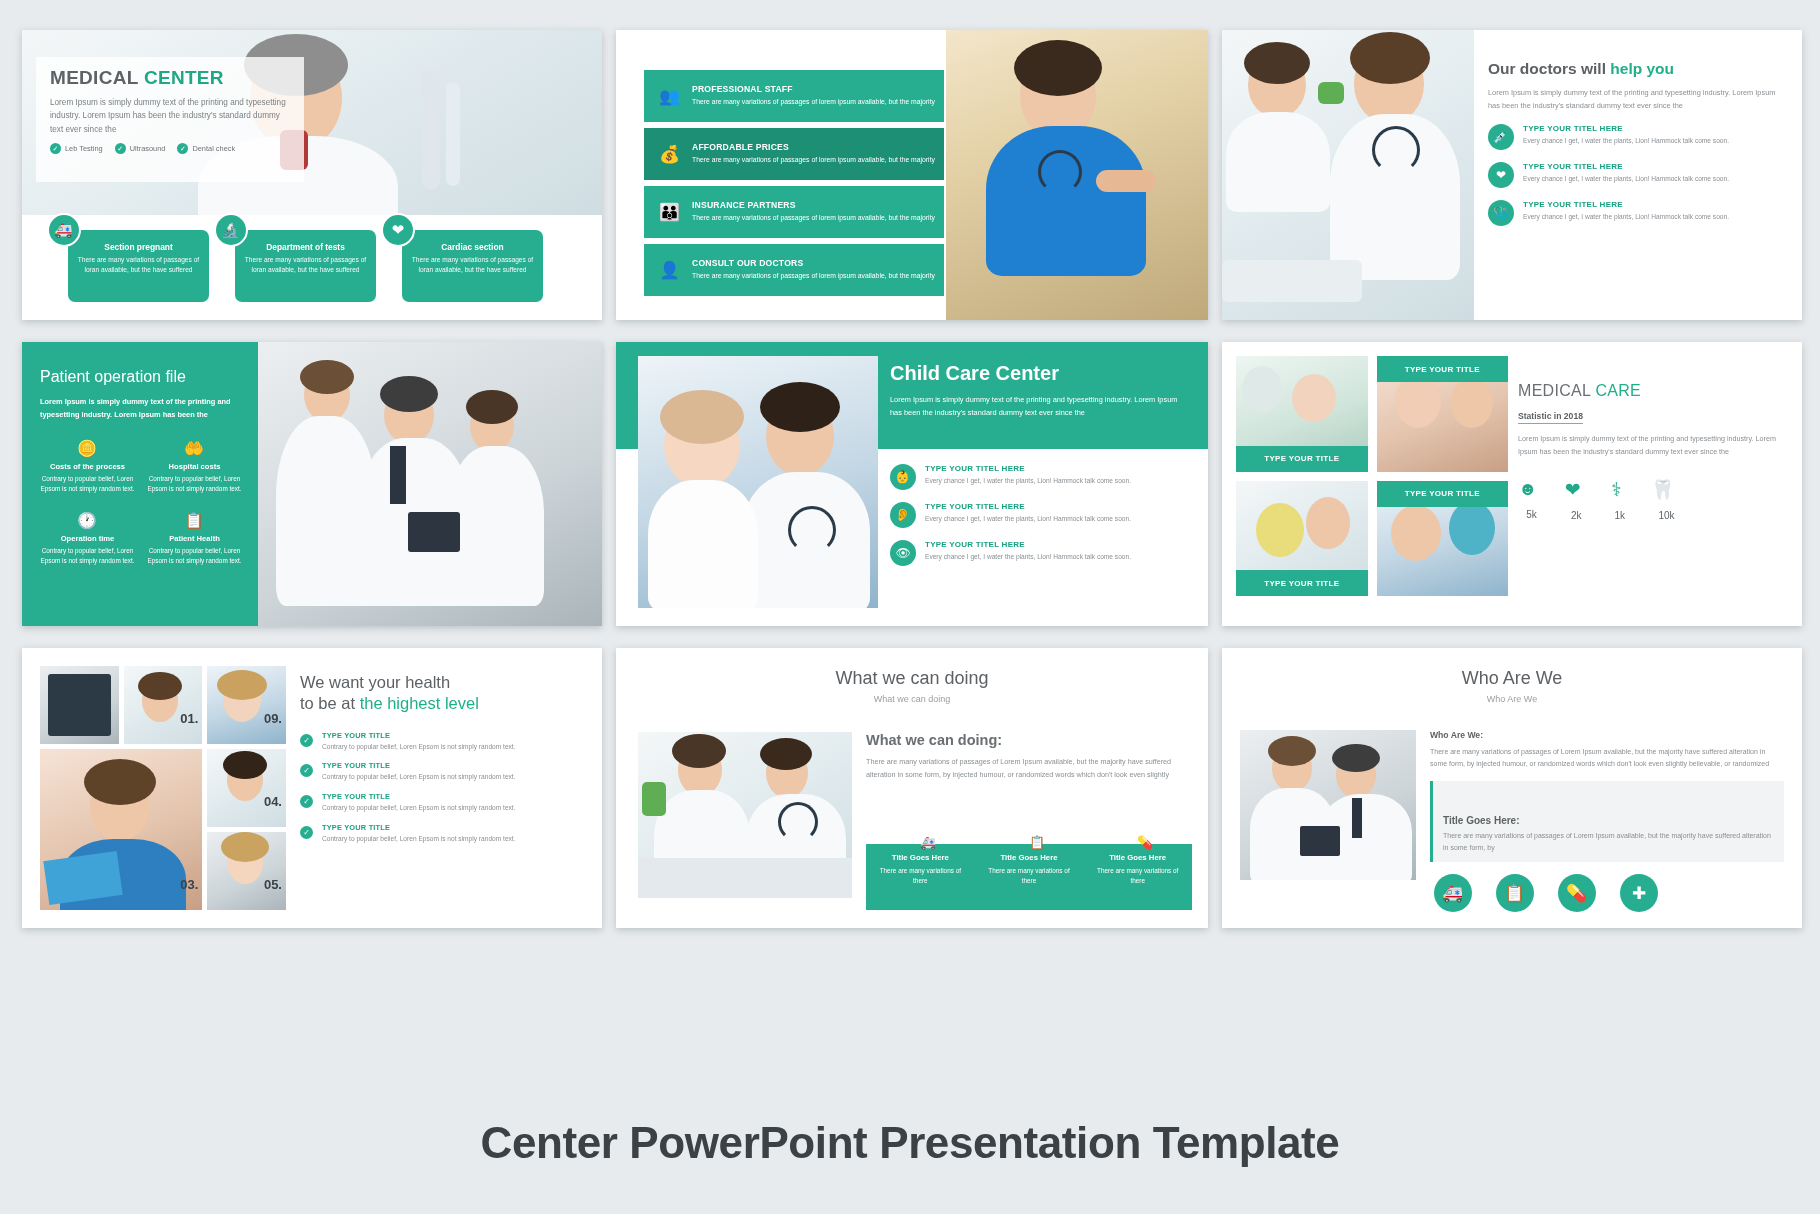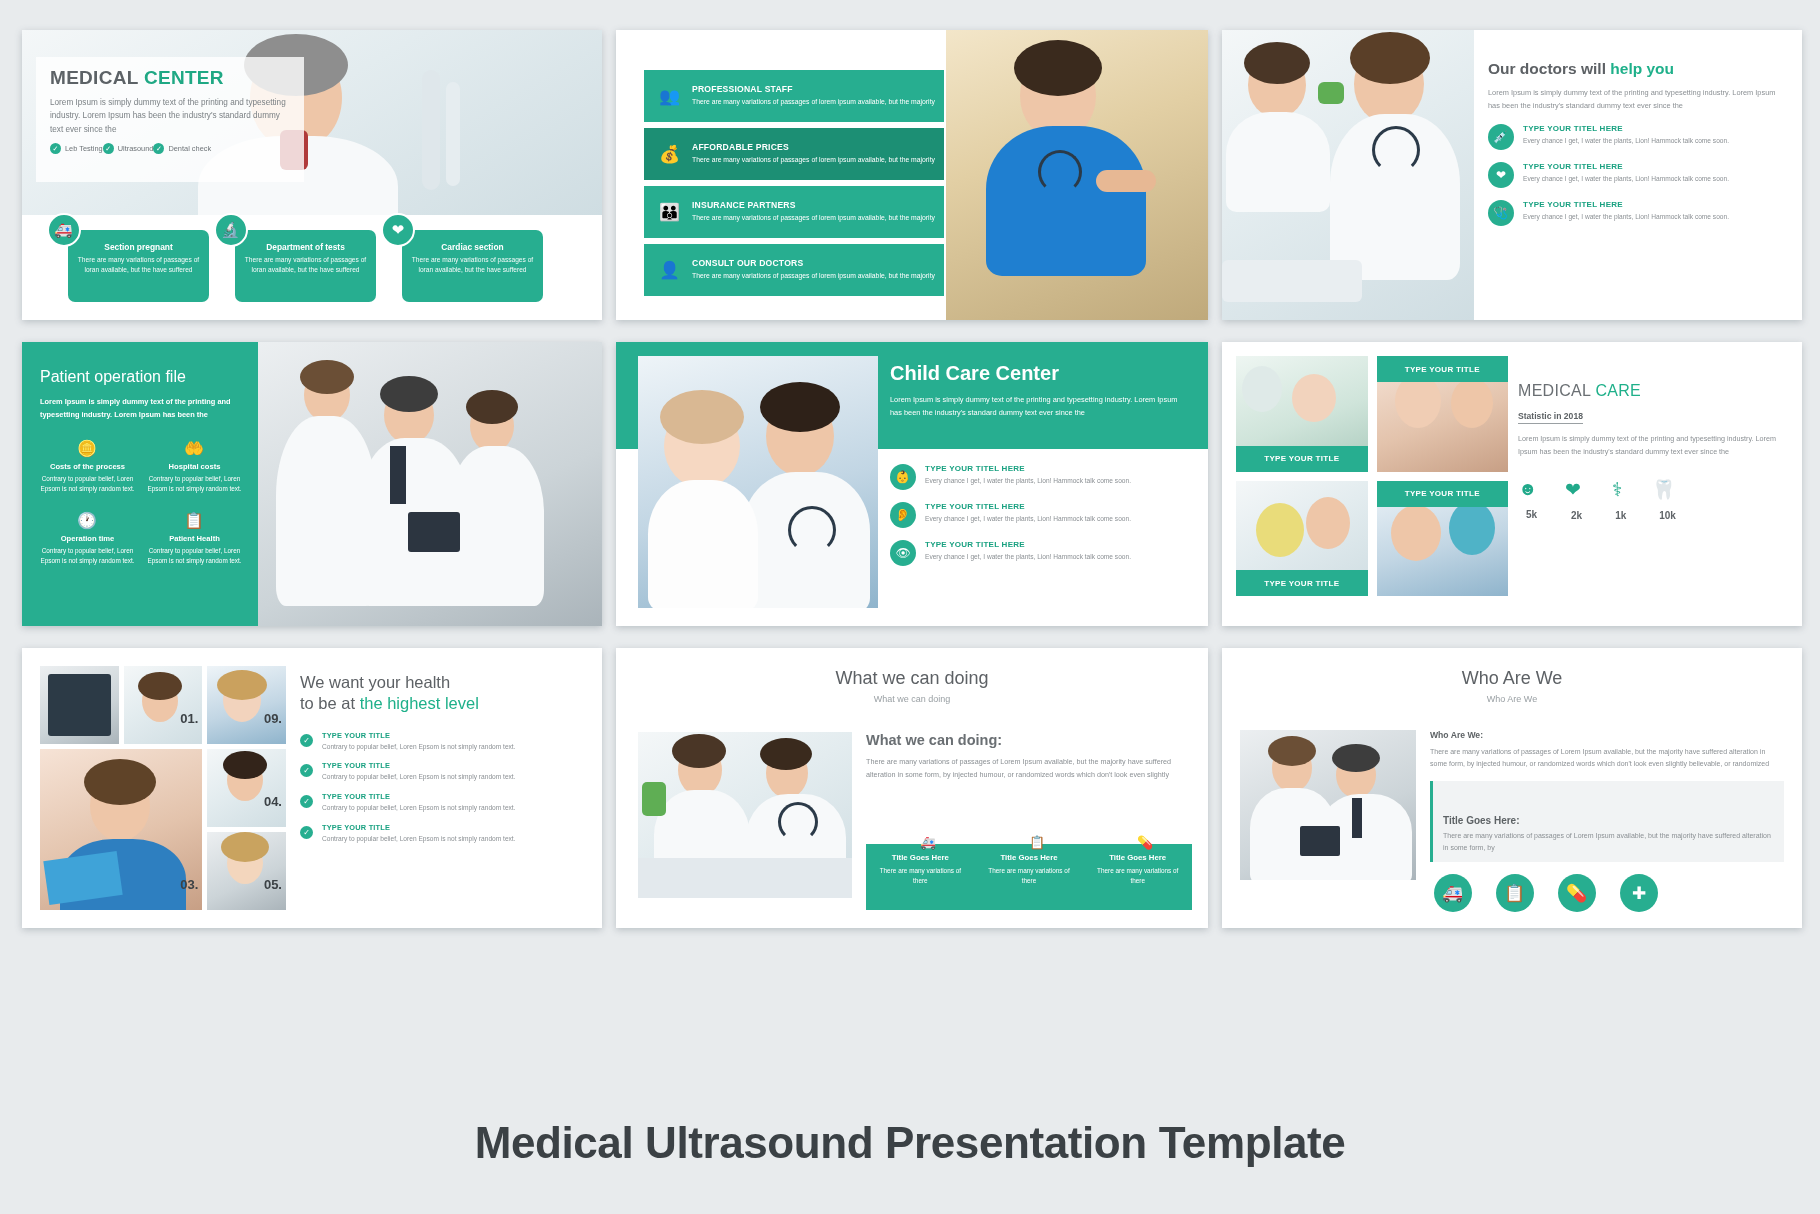--- a/index.html
+++ b/index.html
@@ -47,21 +47,21 @@
 
   
   .s1 .hero { position:absolute; left:0; top:0; right:0; height:185px; }
   .s1 .glass {
     position:absolute; left:14px; top:27px; width:268px; height:125px;
     background: rgba(255,255,255,.80);
   }
   .s1 h1 { font-size: 19px; letter-spacing:.3px; color:#5c6266; font-weight:700; margin:10px 0 7px 14px;}
   .s1 h1 em { font-style:normal; color:#1fa884; }
   .s1 .body { font-size:8.2px; line-height:1.62; color:#7b8185; margin:0 14px 0 14px; }
-  .s1 .checks { display:flex; gap:0; margin:7px 0 0 14px; }
+  .s1 .checks { display:flex; gap:12px; margin:7px 0 0 14px; }
   .s1 .chk { display:flex; align-items:center; gap:4px; font-size:7.4px; color:#6d7377; }
   .cdot { width:11px;height:11px;border-radius:50%;background:var(--g);
           display:flex;align-items:center;justify-content:center;color:#fff;font-size:7px;line-height:1;}
   .s1 .cards { position:absolute; left:46px; bottom:18px; display:flex; gap:26px; }
   .s1 .card { width:141px; height:72px; background:var(--g); border-radius:7px;
               padding:12px 9px 0; color:#fff; text-align:center; position:relative; }
   .s1 .card h4 { font-size:8.4px; font-weight:700; margin-bottom:3px; }
   .s1 .card p { font-size:6.6px; line-height:1.55; opacity:.95; }
   .s1 .badge { position:absolute; left:-21px; top:-17px; width:34px; height:34px; border-radius:50%;
                background:var(--g); border:2px solid #fff; display:flex; align-items:center;
@@ -121,21 +121,21 @@
   .s6 .gi.b .cap, .s6 .gi.d .cap { bottom:auto; top:0; }
   .s6 .txt { position:absolute; left:296px; top:40px; right:18px; }
   .s6 h2 { font-size:16px; color:#6a6f73; font-weight:400; margin-bottom:5px; letter-spacing:.3px; }
   .s6 h2 em { font-style:normal; color:#1fb08a; }
   .s6 .sub { font-size:8.6px; color:#5d6265; font-weight:700; border-bottom:1px solid #9aa0a3;
              display:inline-block; padding-bottom:2px; margin-bottom:9px; }
   .s6 .body { font-size:7.2px; line-height:1.74; color:#8b9094; margin-bottom:20px; }
   .s6 .stats { display:flex; gap:26px; }
   .s6 .stat { text-align:center; }
   .s6 .stat .ic { font-size:19px; color:#21a98a; display:block; margin-bottom:4px; }
-  .s6 .stat .n { font-size:10px; color:#5f6468; font-weight:700;margin-left:7px; }
+  .s6 .stat .n { font-size:10px; color:#5f6468; font-weight:400;margin-left:7px; }
 
   
   .s7 .mos { position:absolute; left:18px; top:18px; width:246px; height:244px;
              display:grid; grid-template-columns:repeat(3,1fr); grid-template-rows:repeat(3,1fr); gap:5px; }
   .s7 .m { position:relative; overflow:hidden; }
   .s7 .num { position:absolute; right:4px; bottom:18px; font-size:13px; font-weight:700; color:#3c4246; }
   .s7 .txt { position:absolute; left:278px; top:24px; right:24px; }
   .s7 h2 { font-size:16.5px; color:#5d6165; font-weight:400; line-height:1.3; margin-bottom:16px; }
   .s7 h2 em { font-style:normal; color:#1fb08a; }
   .s7 .ck { display:flex; gap:9px; margin-bottom:9px; align-items:flex-start; }
@@ -573,14 +573,14 @@
     <div class="icons">
       <div class="ib">🚑</div>
       <div class="ib">📋</div>
       <div class="ib">💊</div>
       <div class="ib">✚</div>
     </div>
   </div>
 
  </div>
 
- <div class="footer">Medical Ultrasound Presentation Template</div>
+ <div class="footer">Center PowerPoint Presentation Template</div>
 </div>
 
 </body></html>

